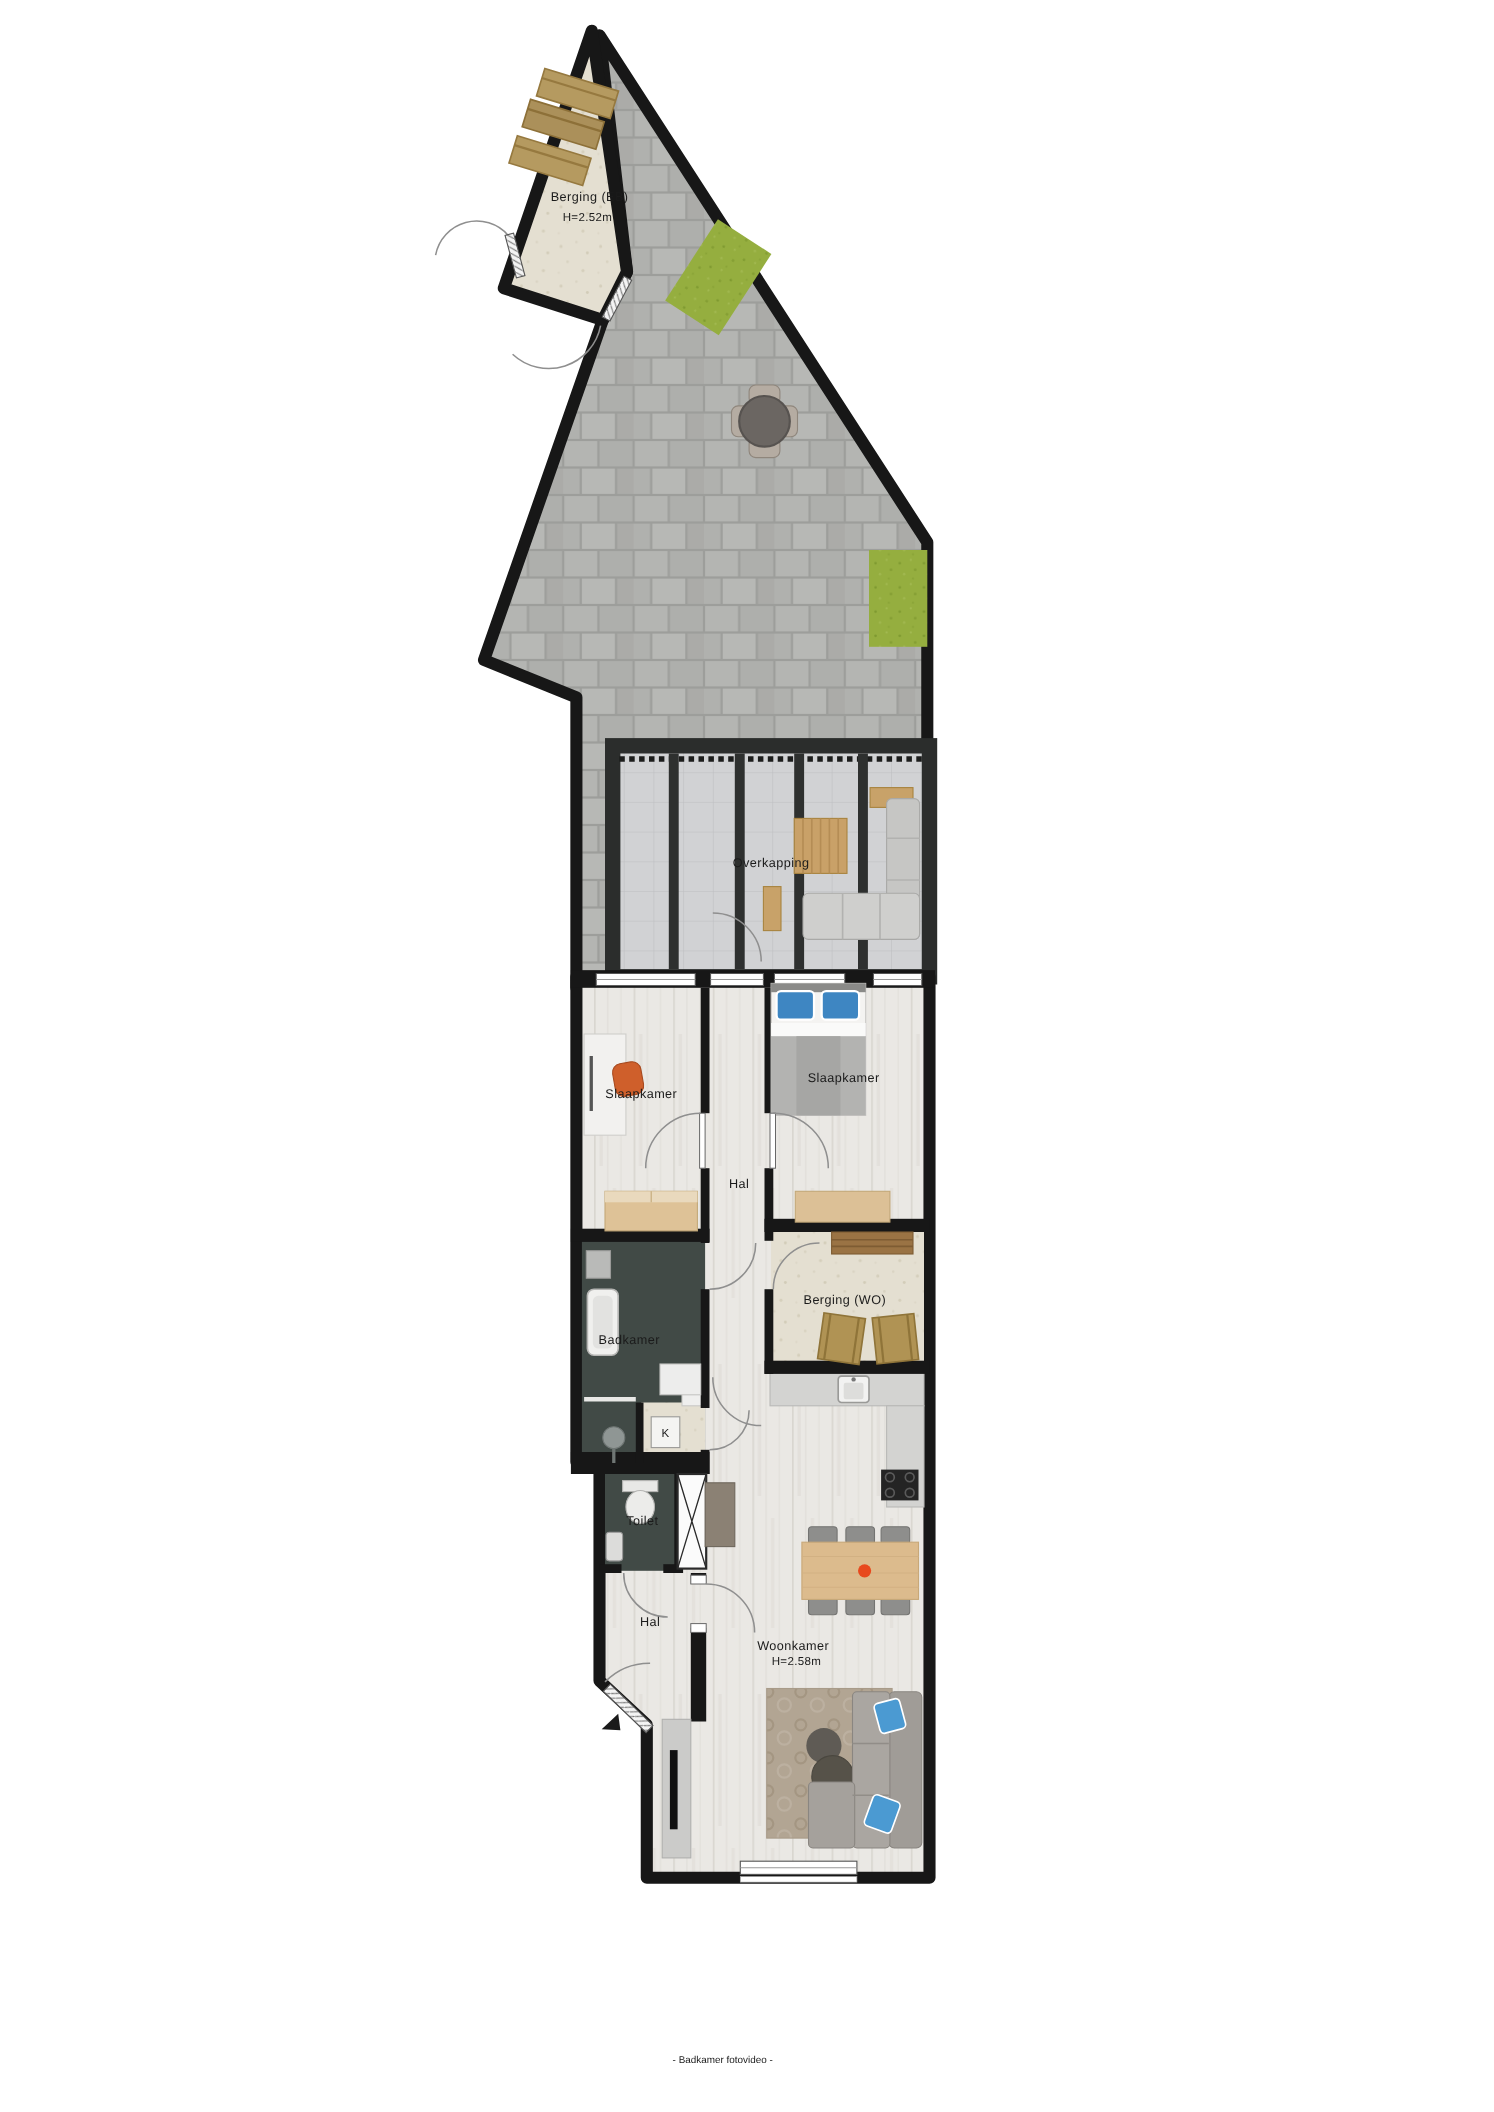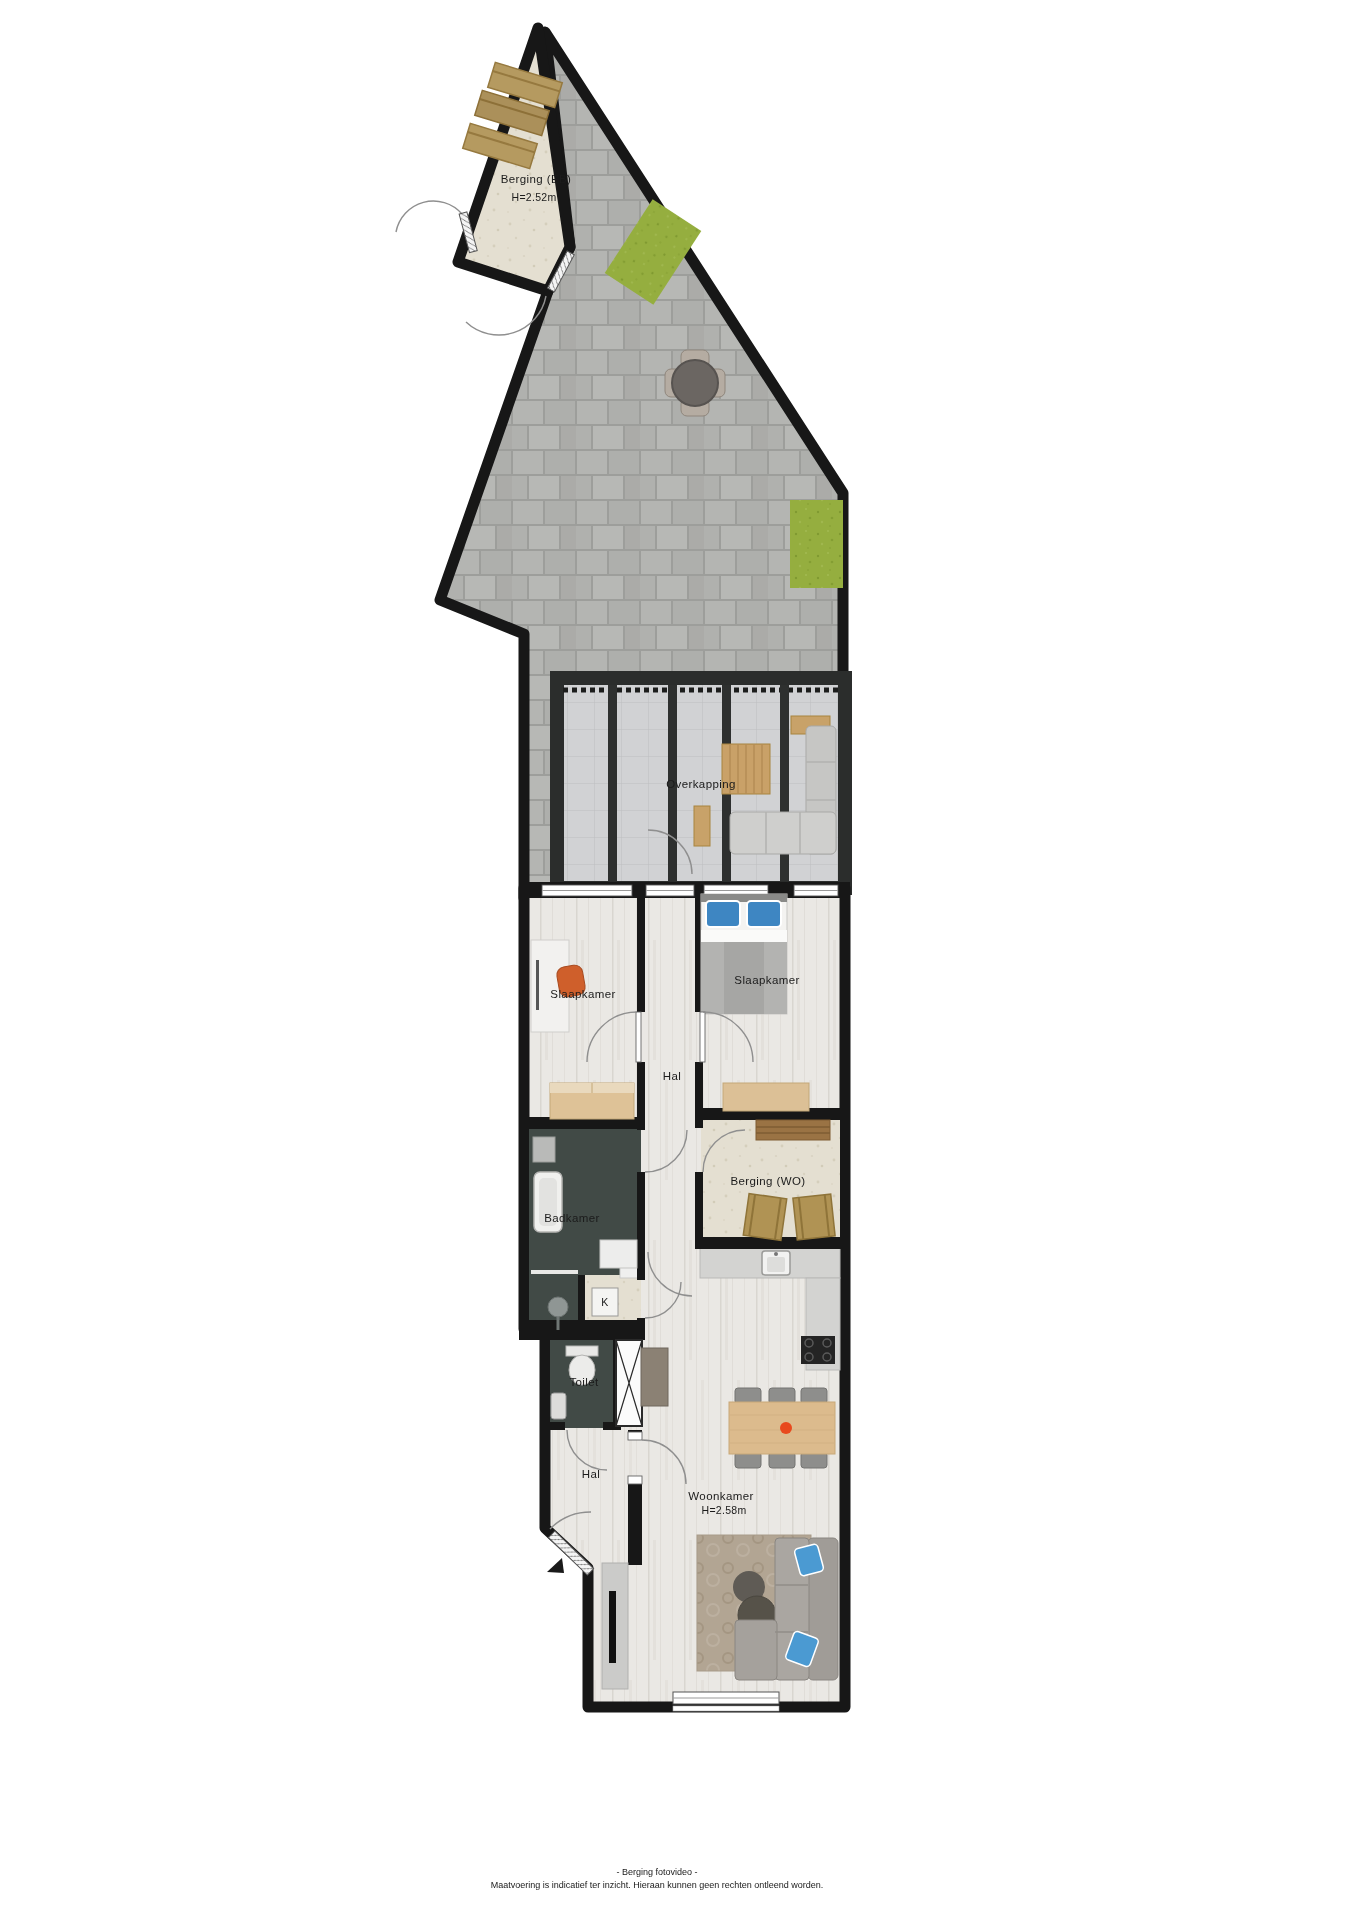--- a/index.html
+++ b/index.html
@@ -324,15 +324,14 @@
     <text class="room-label-sm" x="605" y="1306" text-anchor="middle">K</text>
     <text class="room-label" x="584" y="1386" text-anchor="middle">Toilet</text>
     <text class="room-label" x="591" y="1478" text-anchor="middle">Hal</text>
     <text class="room-label" x="721" y="1500" text-anchor="middle">Woonkamer</text>
     <text class="room-label-sm" x="724" y="1514" text-anchor="middle">H=2.58m</text>
   </g>
 </svg>
 </div>
 
 <div id="footer">
-  <div>- Berging fotovideo -</div>
-  <div>Maatvoering is indicatief ter inzicht. Hieraan kunnen geen rechten ontleend worden.</div>
+  <div>- Badkamer fotovideo -</div>
 </div>
 
 </body></html>

